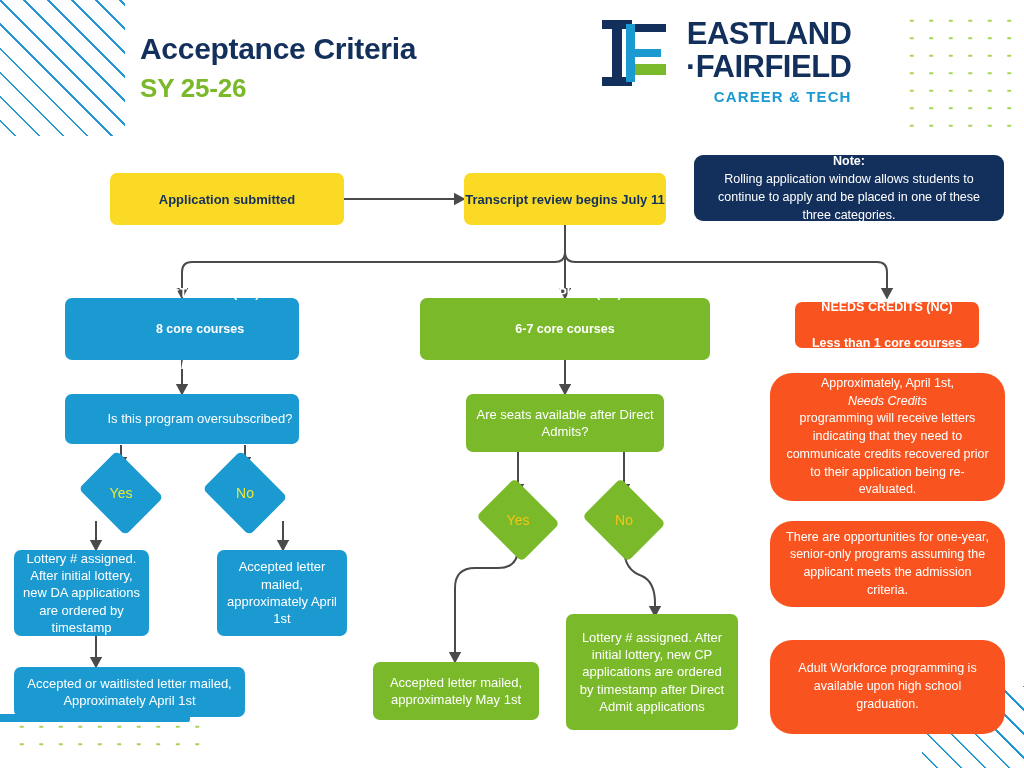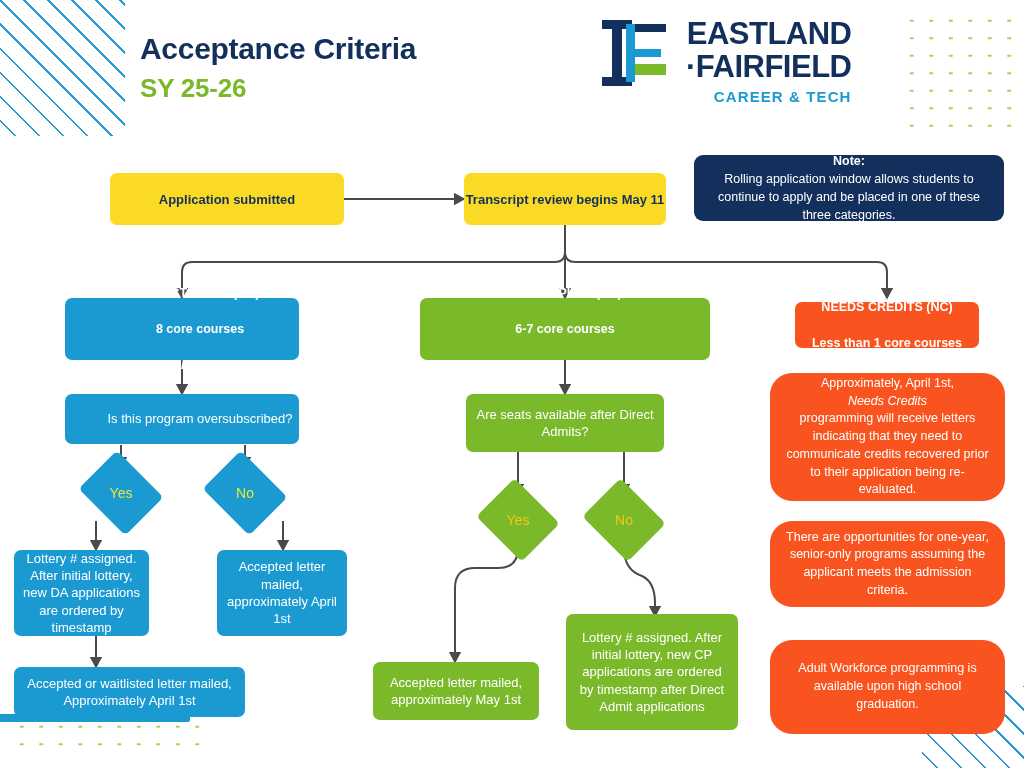--- a/index.html
+++ b/index.html
@@ -137,21 +137,21 @@
   </svg>
 
   <div class="node yellow" style="left:110px;top:173px;width:234px;height:52px;">
     <span>Application submitted</span>
   </div>
 
   <div class="node navy note" style="left:694px;top:155px;width:310px;height:66px;">
     <span><b>Note:</b><span> Rolling application window allows students to continue to apply and be placed in one of these three categories.</span></span>
   </div>
   <div class="node yellow" style="left:464px;top:173px;width:202px;height:52px;">
-    <span>Transcript review begins May 11</span>
+    <span>Transcript review begins July 11</span>
   </div>
 
   <div class="node blue hdrbox" style="left:65px;top:298px;width:234px;height:62px;">
     <span>
       <span>DIRECT ADMIT (DA)</span><br>
       <span>8 core courses</span><br>
       <span class="ital">Health and PE recommended</span>
     </span>
   </div>
 

